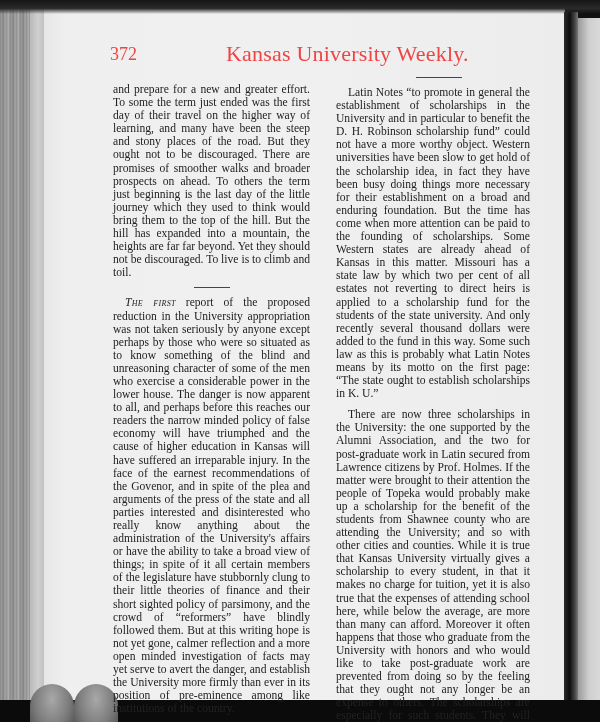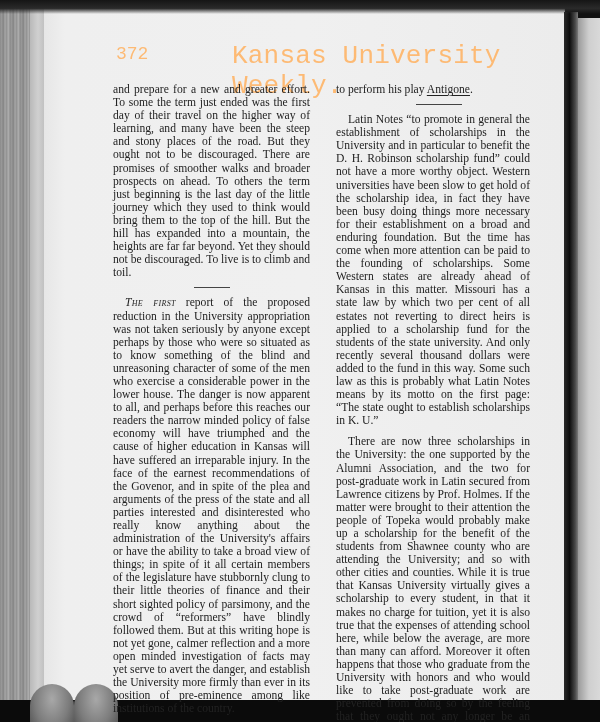--- a/index.html
+++ b/index.html
@@ -87,37 +87,37 @@
       height: 50px;
       border-radius: 22px 22px 6px 6px;
       background: radial-gradient(ellipse at 50% 30%, #a8a8a8 0%, #7c7c7c 55%, #4a4a4a 100%);
     }
     .thumb.t1 { left: 30px; }
     .thumb.t2 { left: 74px; }
 
     .running-head {
       position: absolute;
       top: 38px;
-      left: 74px;
+      left: 68px;
       width: 470px;
       height: 30px;
-      font-family: Liberation Mono, monospace;
-      color: #fdba74;
+      font-family: Liberation Serif, serif;
+      color: #ef4444;
     }
     .page-number {
       position: absolute;
       left: 42px;
       top: 6px;
       font-size: 18px;
     }
     .journal-title {
       position: absolute;
       left: 158px;
       top: 3px;
-      font-size: 26px;
+      font-size: 22px;
       letter-spacing: 0.2px;
     }
 
     .column {
       position: absolute;
       top: 75px;
       font-family: "Liberation Serif", "DejaVu Serif", serif;
       font-size: 11.6px;
       line-height: 13.1px;
       color: #222;
@@ -181,18 +181,17 @@
 
   <div class="column col-left">
     <p class="para">and prepare for a new and greater effort. To some the term just ended was the first day of their travel on the higher way of learning, and many have been the steep and stony places of the road. But they ought not to be discouraged. There are promises of smoother walks and broader prospects on ahead. To others the term just beginning is the last day of the little journey which they used to think would bring them to the top of the hill. But the hill has expanded into a mountain, the heights are far far beyond. Yet they should not be discouraged. To live is to climb and toil.</p>
     <div class="rule"></div>
     <p class="para indent"><span class="smallcaps">The first</span><span> report of the proposed reduction in the University appropriation was not taken seriously by anyone except perhaps by those who were so situated as to know something of the blind and unreasoning character of some of the men who exercise a considerable power in the lower house. The danger is now apparent to all, and perhaps before this reaches our readers the narrow minded policy of false economy will have triumphed and the cause of higher education in Kansas will have suffered an irreparable injury. In the face of the earnest recommendations of the Govenor, and in spite of the plea and arguments of the press of the state and all parties interested and disinterested who really know anything about the administration of the University's affairs or have the ability to take a broad view of things; in spite of it all certain members of the legislature have stubbornly clung to their little theories of finance and their short sighted policy of parsimony, and the crowd of “reformers” have blindly followed them. But at this writing hope is not yet gone, calmer reflection and a more open minded investigation of facts may yet serve to avert the danger, and establish the University more firmly than ever in its position of pre-eminence among like institutions of the country.</span></p>
     <div class="rule"></div>
     <p class="para indent"><span class="smallcaps">The Holmes</span><span> students of Drury College are going to take revenge on Sophocles for the months of weary toil which he and his compatriots have caused them. They are making preparations</span></p>
   </div>
 
   <div class="column col-right">
-    <p class="para"><span>to perform his play </span><span class="underlined">Antigone</span><span>.</span></p>
     <div class="rule short"></div>
     <p class="para indent"><span class="italic">Latin Notes</span><span> “to promote in general the establishment of scholarships in the University and in particular to benefit the D. H. Robinson scholarship fund” could not have a more worthy object. Western universities have been slow to get hold of the scholarship idea, in fact they have been busy doing things more necessary for their establishment on a broad and enduring foundation. But the time has come when more attention can be paid to the founding of scholarships. Some Western states are already ahead of Kansas in this matter. Missouri has a state law by which two per cent of all estates not reverting to direct heirs is applied to a scholarship fund for the students of the state university. And only recently several thousand dollars were added to the fund in this way. Some such law as this is probably what </span><span class="italic">Latin Notes</span><span> means by its motto on the first page: “The state ought to establish scholarships in K. U.”</span></p>
     <p class="para indent">There are now three scholarships in the University: the one supported by the Alumni Association, and the two for post-graduate work in Latin secured from Lawrence citizens by Prof. Holmes. If the matter were brought to their attention the people of Topeka would probably make up a scholarship for the benefit of the students from Shawnee county who are attending the University; and so with other cities and counties. While it is true that Kansas University virtually gives a scholarship to every student, in that it makes no charge for tuition, yet it is also true that the expenses of attending school here, while below the average, are more than many can afford. Moreover it often happens that those who graduate from the University with honors and who would like to take post-graduate work are prevented from doing so by the feeling that they ought not any longer be an expense to others. The scholarships are especially for such students. They will increase the demand for advanced work, and encourage the taking of higher degrees, and thus cause an improvement in the work of the University.</p>
   </div>
 </div>
 
 </body></html>

